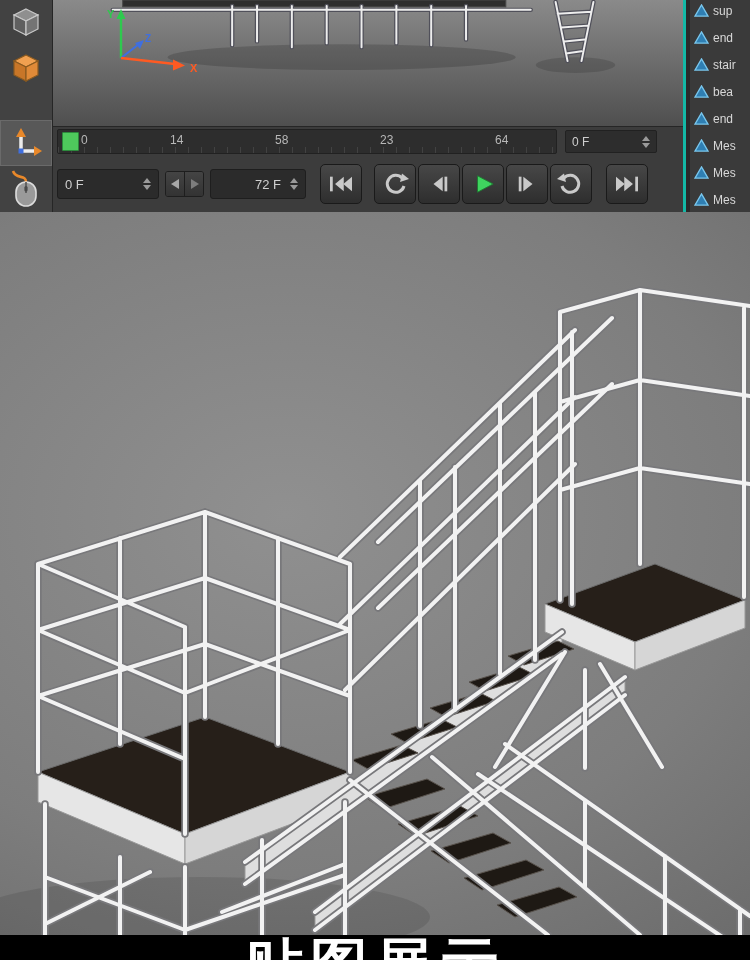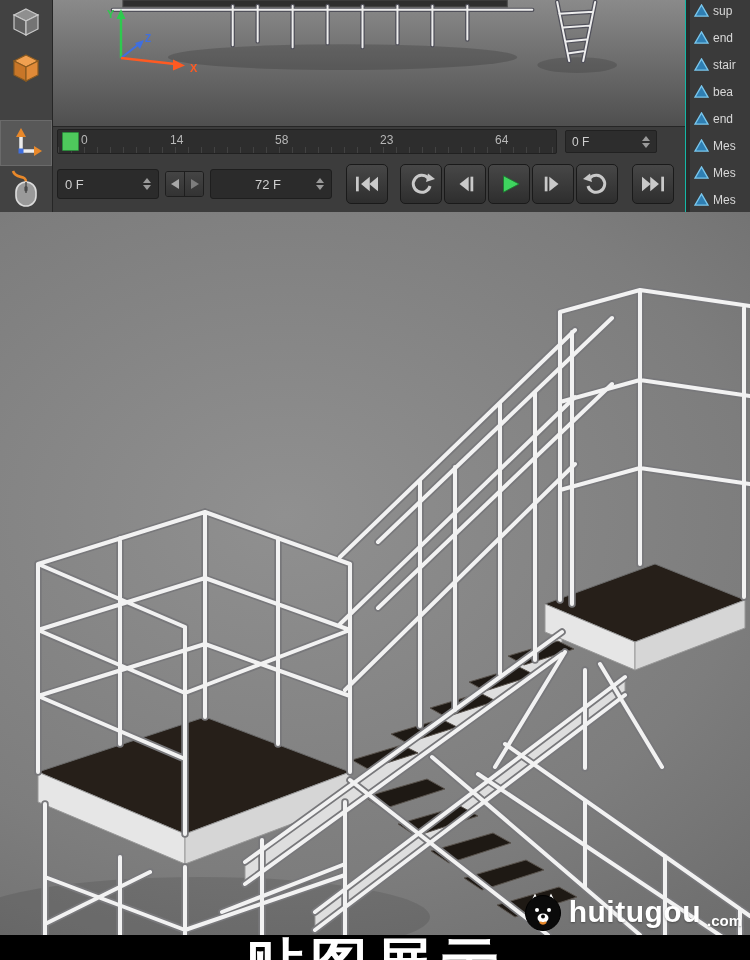--- a/index.html
+++ b/index.html
@@ -18,32 +18,32 @@
 
   .timeline{height:28px;display:flex;align-items:center;gap:8px;background:#3c3c3c;padding:1px 4px;}
   .ruler{position:relative;flex:0 0 498px;height:23px;background:#2d2d2d;border:1px solid #212121;border-radius:2px;color:#b8b8b8;font-size:12px;
          background-image:repeating-linear-gradient(90deg,rgba(255,255,255,.10) 0 1px,transparent 1px 13px);background-position:0 bottom;background-size:100% 6px;background-repeat:no-repeat,repeat;background-color:#2d2d2d;}
   .cursor{position:absolute;left:4px;top:2px;bottom:2px;width:15px;background:#4ec95c;border:1px solid #2c8a3c;border-radius:1px;}
   .tick{position:absolute;top:3px;}
   .fsel{position:relative;width:92px;height:23px;background:#2d2d2d;border:1px solid #212121;border-radius:2px;color:#cfcfcf;font-size:12px;display:flex;align-items:center;padding:0 6px;box-sizing:border-box;}
 
   .transport{height:56px;display:flex;align-items:center;background:#3c3c3c;padding:0 4px;gap:6px;}
   .spinbox{height:30px;background:#2b2b2b;border:1px solid #1e1e1e;border-radius:3px;color:#cfcfcf;font-size:13px;display:flex;align-items:center;padding:0 7px;box-sizing:border-box;}
-  .spinbox.w1{width:102px;} .spinbox.w2{width:122px;padding-left:44px;}
+  .spinbox.w1{width:102px;} .spinbox.w2{width:96px;padding-left:44px;}
   .spin{display:inline-flex;flex-direction:column;gap:2px;margin-left:auto;}
   .spin i{display:block;width:0;height:0;border-left:4px solid transparent;border-right:4px solid transparent;}
   .spin .up{border-bottom:5px solid #9a9a9a;} .spin .dn{border-top:5px solid #9a9a9a;}
   .prevnext{display:flex;border:1px solid #1e1e1e;border-radius:3px;overflow:hidden;}
   .mini{width:18px;height:24px;background:linear-gradient(#444,#333);display:flex;align-items:center;justify-content:center;}
   .mini + .mini{border-left:1px solid #1e1e1e;}
   .tbtn{width:42px;height:40px;border-radius:5px;background:linear-gradient(#474747,#2e2e2e);border:1px solid #1a1a1a;display:flex;align-items:center;justify-content:center;box-sizing:border-box;}
   .grp{display:flex;gap:2px;margin-left:6px;}
   .gap-l{margin-left:8px;}
 
-  .right-panel{width:64px;background:#3a3a3a;border-left:1px solid #14b8a6;display:flex;}
+  .right-panel{width:64px;background:#3a3a3a;border-left:3px solid #14b8a6;display:flex;}
   .panel-scroll{width:4px;background:#2a2a2a;}
   .obj-list{flex:1;display:flex;flex-direction:column;overflow:hidden;margin-top:-3px;}
   .obj-row{flex:0 0 27px;display:flex;align-items:center;gap:4px;padding-left:4px;color:#d8d8d8;font-size:12px;white-space:nowrap;overflow:hidden;}
 
   
   .render{position:absolute;top:212px;left:0;right:0;bottom:25px;
           background:radial-gradient(ellipse 120% 95% at 38% 42%, #909090 0%, #7d7d7d 52%, #606060 100%);}
   .stairs{position:absolute;inset:0;width:100%;height:100%;}
   .deck{fill:#261f19;stroke:#6b6b6b;stroke-width:1;}
   .fasciaL{fill:#e6e6e6;stroke:#999;stroke-width:1;}
@@ -332,33 +332,19 @@
       <polygon class="tread" points="365,585 427,567 445,577 383,597"></polygon>
       <polygon class="tread" points="398,612 460,594 478,604 416,624"></polygon>
       <polygon class="tread" points="431,639 493,621 511,631 449,651"></polygon>
       <polygon class="tread" points="464,666 526,648 544,658 482,678"></polygon>
       <polygon class="tread" points="497,693 559,675 577,685 515,705"></polygon>
 
       <use href="#frame" xlink:href="#frame" class="oline"></use>
       <use href="#frame" xlink:href="#frame" class="wline"></use>
     </svg>
 
-    <div class="watermark">
-      <svg width="40" height="40" viewBox="0 0 40 40">
-        <polygon points="6,15 12,3 17,13" fill="#0a0a0a" stroke="#fff" stroke-width="1.4"></polygon>
-        <polygon points="34,15 28,3 23,13" fill="#0a0a0a" stroke="#fff" stroke-width="1.4"></polygon>
-        <circle cx="20" cy="21" r="17.5" fill="#0a0a0a" stroke="#000"></circle>
-        <circle cx="14" cy="18" r="2" fill="#fff"></circle>
-        <circle cx="26" cy="18" r="2" fill="#fff"></circle>
-        <ellipse cx="20" cy="26" rx="5.5" ry="4.5" fill="#fff"></ellipse>
-        <circle cx="20" cy="24.5" r="2" fill="#0a0a0a"></circle>
-        <path d="M17,30 Q20,33 23,30" stroke="#e8882a" stroke-width="2.4" fill="none"></path>
-      </svg>
-      <span class="brand">huitugou</span>
-      <span class="tld">.com</span>
-    </div>
   </div>
 
   <div class="banner">
     <div class="banner-text">贴图展示</div>
   </div>
 
 </div>
 
 </body></html>

